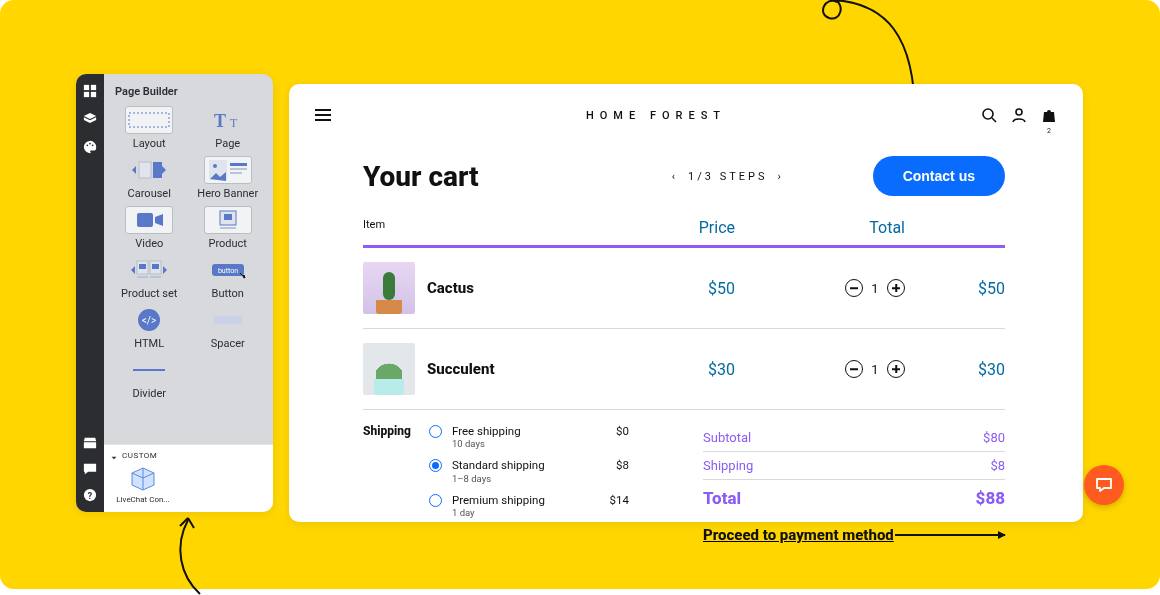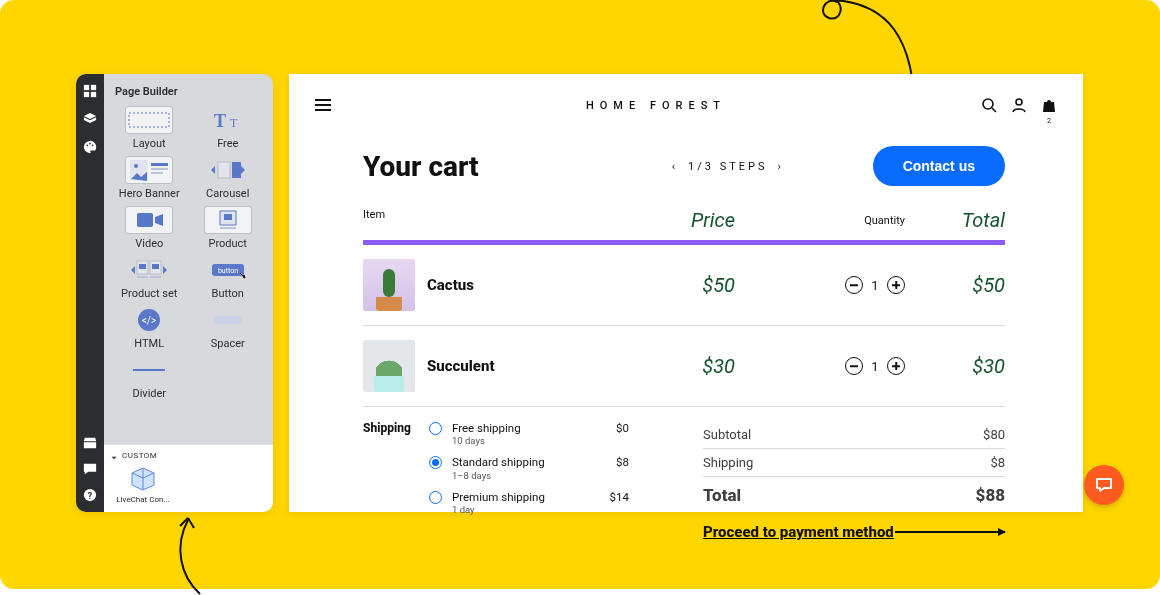--- a/index.html
+++ b/index.html
@@ -120,24 +120,24 @@
     display:flex; flex-direction:column; align-items:center;
     width: 70px; padding: 2px 0 8px 8px; gap:3px;
     cursor: grab;
   }
   .cube-ico { width:30px; height:26px; }
   .custom-lbl { font-size:8px; color:#2b2d31; }
 
   
   .store {
     position: absolute;
-    top: 74px; left: 289px;
+    top: 84px; left: 289px;
     width: 794px; height: 438px;
     background: #fff;
-    border-radius: 0;
+    border-radius: 10px;
     box-shadow: 0 2px 8px rgba(0,0,0,.08);
     padding: 18px 26px 18px 26px;
   }
   .topbar {
     display:flex; align-items:center; justify-content:space-between;
     height: 26px;
   }
   .ham { width:16px; height:12px; cursor:pointer; }
   .ham span { display:block; height:2px; background:#111; margin-bottom:3px; }
   .brand { font-size:11px; letter-spacing:6px; color:#111; font-weight:500; text-align:center; }
@@ -169,21 +169,21 @@
     padding: 12px 30px; border-radius: 24px;
     cursor:pointer;
   }
 
   .thead {
     display:grid;
     grid-template-columns: 1fr 100px 170px 100px;
     font-size:11px; color:#111;
     margin-top: 22px;
     padding-bottom: 8px;
-    border-bottom: 5px solid #8b5cf6;
+    border-bottom: 3px solid #8b5cf6;
   }
   .thead .c-price { text-align:right; padding-right: 0; }
   .thead .c-qty { text-align:right; padding-right: 0; }
   .thead .c-total { text-align:right; }
 
   .row {
     display:grid;
     grid-template-columns: 1fr 100px 170px 100px;
     align-items:center;
     padding: 14px 0;
@@ -194,21 +194,21 @@
     width:52px; height:52px; border-radius:2px;
     display:flex; align-items:flex-end; justify-content:center;
   }
   .thumb.cactus { background: linear-gradient(180deg,#e8d7f3 0%, #d2c2e6 100%); }
   .thumb.cactus .pot { width:26px; height:14px; background:#d68a4a; border-radius:0 0 3px 3px; position:relative; }
   .thumb.cactus .pot::before { content:""; position:absolute; left:50%; bottom:100%; transform:translateX(-50%); width:12px; height:28px; background:#3a7a3a; border-radius:6px; }
   .thumb.succulent { background:#e3e7ea; }
   .thumb.succulent .pot2 { width:30px; height:16px; background:#b8ecea; border-radius:0 0 3px 3px; position:relative; }
   .thumb.succulent .pot2::before { content:""; position:absolute; left:50%; bottom:100%; transform:translateX(-50%); width:26px; height:22px; background:radial-gradient(circle at 50% 100%, #6aa86a 0 60%, transparent 61%); }
   .item-name { font-size:15px; font-weight:800; color:#111; }
-  .c-price, .c-total { text-align:right; font-size:20px; color:#14532d;font-style:italic; }
+  .c-price, .c-total { text-align:right; font-size:16px; color:#0369a1; }
   .c-qty { display:flex; justify-content:flex-end; align-items:center; gap:8px; }
   .qty-btn {
     width:18px; height:18px; border:1px solid #111; border-radius:50%;
     background:#fff; cursor:pointer; position:relative;
   }
   .qty-btn::before, .qty-btn.plus::after {
     content:""; position:absolute; background:#111;
     left:50%; top:50%; transform:translate(-50%,-50%);
   }
   .qty-btn::before { width:8px; height:1.5px; }
@@ -229,21 +229,21 @@
   }
   .radio.checked::after { content:""; width:7px; height:7px; background:#0a6cff; border-radius:50%; }
   .ship-text { font-size:11.5px; color:#111; line-height:1.25; }
   .ship-text .sub { display:block; font-size:9.5px; color:#555; }
   .ship-opt .price { font-size:11.5px; color:#111; margin-left:auto; }
   .ship-row { display:flex; width:200px;gap:10px; }
 
   .totals-col { flex:1; }
   .trow {
     display:flex; justify-content:space-between;
-    font-size:13px; color:#404040;
+    font-size:13px; color:#8b5cf6;
     padding: 6px 0;
     border-bottom: 1px solid #d8d9dc;
   }
   .trow.total { font-weight:800; font-size:17px; border-bottom:none; padding-top:8px; }
   .proceed {
     display:flex; align-items:center; justify-content:space-between;
     margin-top: 12px; cursor:pointer;text-decoration:underline;
   }
   .proceed-lbl { font-size:15px; font-weight:800; color:#111; }
   .proceed-arrow { width:110px; height:1.5px; background:#111; position:relative; }
@@ -332,48 +332,48 @@
           <div class="blk-lbl">Layout</div>
         </div>
 
         <div class="block">
           <div class="blk-ico noborder">
               <svg viewBox="0 0 44 26">
                 <text x="8" y="20" font-size="18" font-family="serif" fill="#5a78c8" font-weight="700">T</text>
                 <text x="24" y="20" font-size="12" font-family="serif" fill="#5a78c8">T</text>
               </svg>
             </div>
-          <div class="blk-lbl">Free</div>
-        </div>
-
+          <div class="blk-lbl">Page</div>
+        </div>
+
+
+        <div class="block">
+          <div class="blk-ico noborder">
+              <svg viewBox="0 0 44 26">
+                <path d="M5 13l4-4v8z" fill="#5a78c8"></path>
+                <rect x="12" y="5" width="12" height="16" fill="#dfe4ef" stroke="#b9bdc4"></rect>
+                <rect x="26" y="5" width="9" height="16" fill="#5a78c8"></rect>
+                <path d="M39 13l-4-4v8z" fill="#5a78c8"></path>
+              </svg>
+            </div>
+          <div class="blk-lbl">Carousel</div>
+        </div>
 
         <div class="block">
           <div class="blk-ico">
               <svg viewBox="0 0 44 26">
                 <rect x="3" y="3" width="18" height="20" fill="#dfe4ef"></rect>
                 <circle cx="9" cy="9" r="2" fill="#5a78c8"></circle>
                 <path d="M4 22l6-6 4 4 6-5v9z" fill="#5a78c8"></path>
                 <rect x="24" y="6" width="17" height="3" fill="#5a78c8"></rect>
                 <rect x="24" y="11" width="17" height="2" fill="#b9c3da"></rect>
                 <rect x="24" y="15" width="12" height="2" fill="#b9c3da"></rect>
               </svg>
             </div>
           <div class="blk-lbl">Hero Banner</div>
-        </div>
-
-        <div class="block">
-          <div class="blk-ico noborder">
-              <svg viewBox="0 0 44 26">
-                <path d="M5 13l4-4v8z" fill="#5a78c8"></path>
-                <rect x="12" y="5" width="12" height="16" fill="#dfe4ef" stroke="#b9bdc4"></rect>
-                <rect x="26" y="5" width="9" height="16" fill="#5a78c8"></rect>
-                <path d="M39 13l-4-4v8z" fill="#5a78c8"></path>
-              </svg>
-            </div>
-          <div class="blk-lbl">Carousel</div>
         </div>
 
         <div class="block">
           <div class="blk-ico">
               <svg viewBox="0 0 44 26">
                 <rect x="10" y="6" width="16" height="14" rx="2" fill="#5a78c8"></rect>
                 <path d="M28 10l8-3v12l-8-3z" fill="#5a78c8"></path>
               </svg>
             </div>
           <div class="blk-lbl">Video</div>
@@ -501,21 +501,20 @@
           <span class="chev">‹</span>
           <span>1/3 STEPS</span>
           <span class="chev">›</span>
         </div>
         <button class="contact-btn">Contact us</button>
       </div>
 
       <div class="thead">
         <div>Item</div>
         <div class="c-price">Price</div>
-        <div class="c-qty">Quantity</div>
         <div class="c-total">Total</div>
       </div>
 
       <div class="row">
         <div class="item-cell">
           <div class="thumb cactus">
               <div class="pot"></div>
             </div>
           <div class="item-name">Cactus</div>
         </div>

